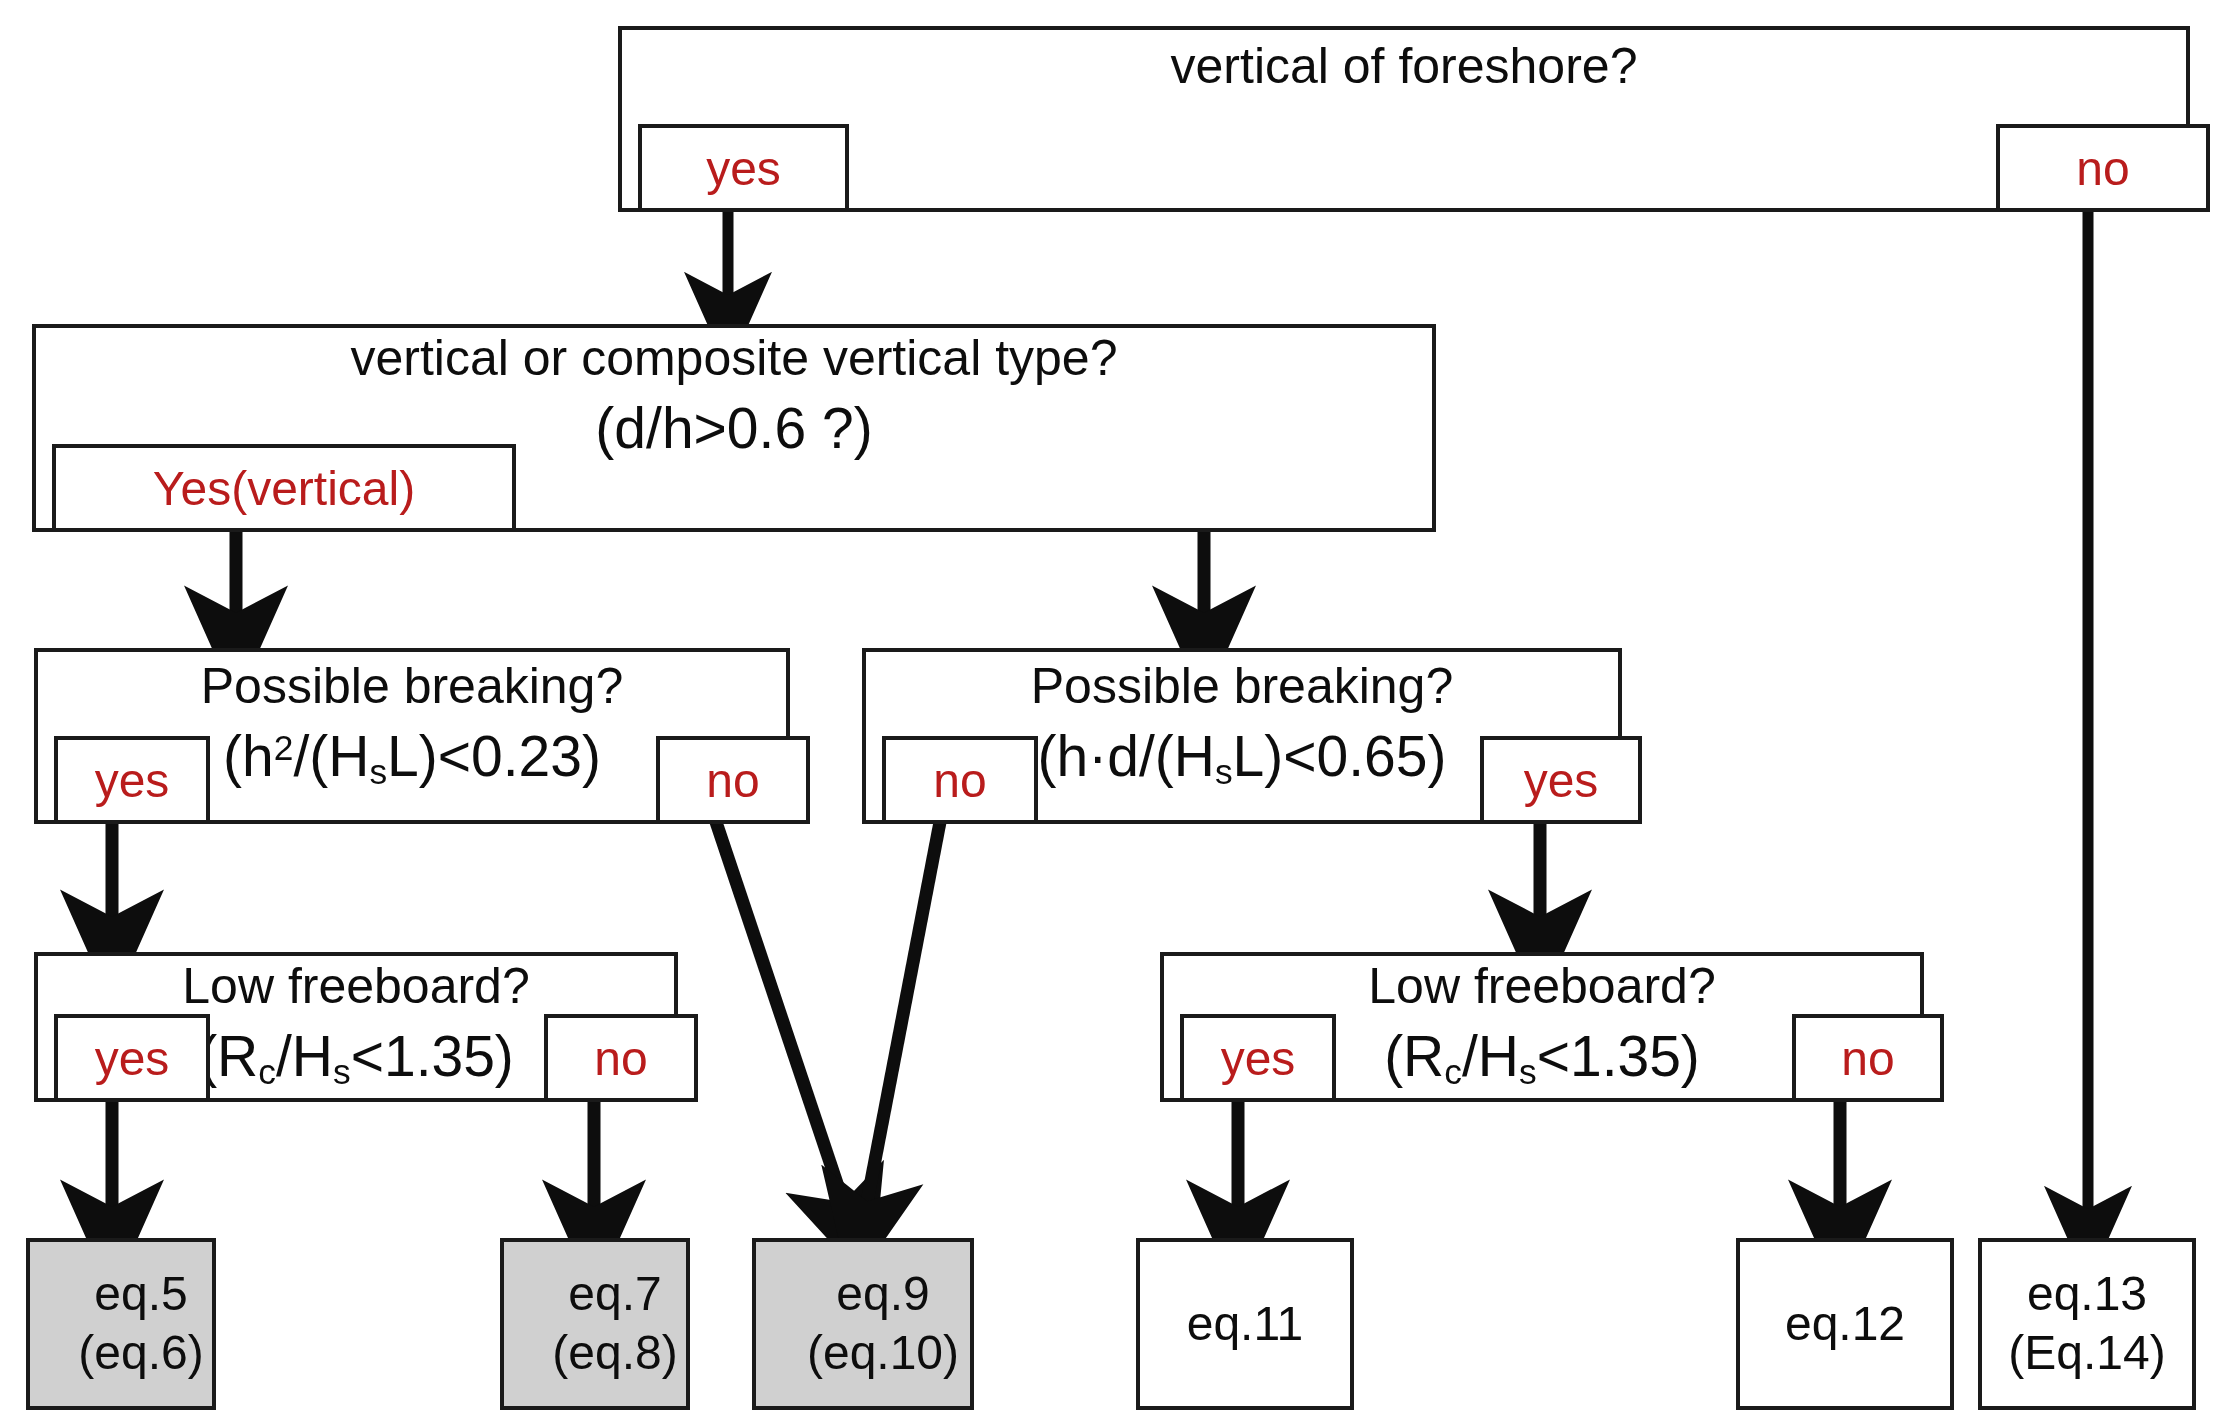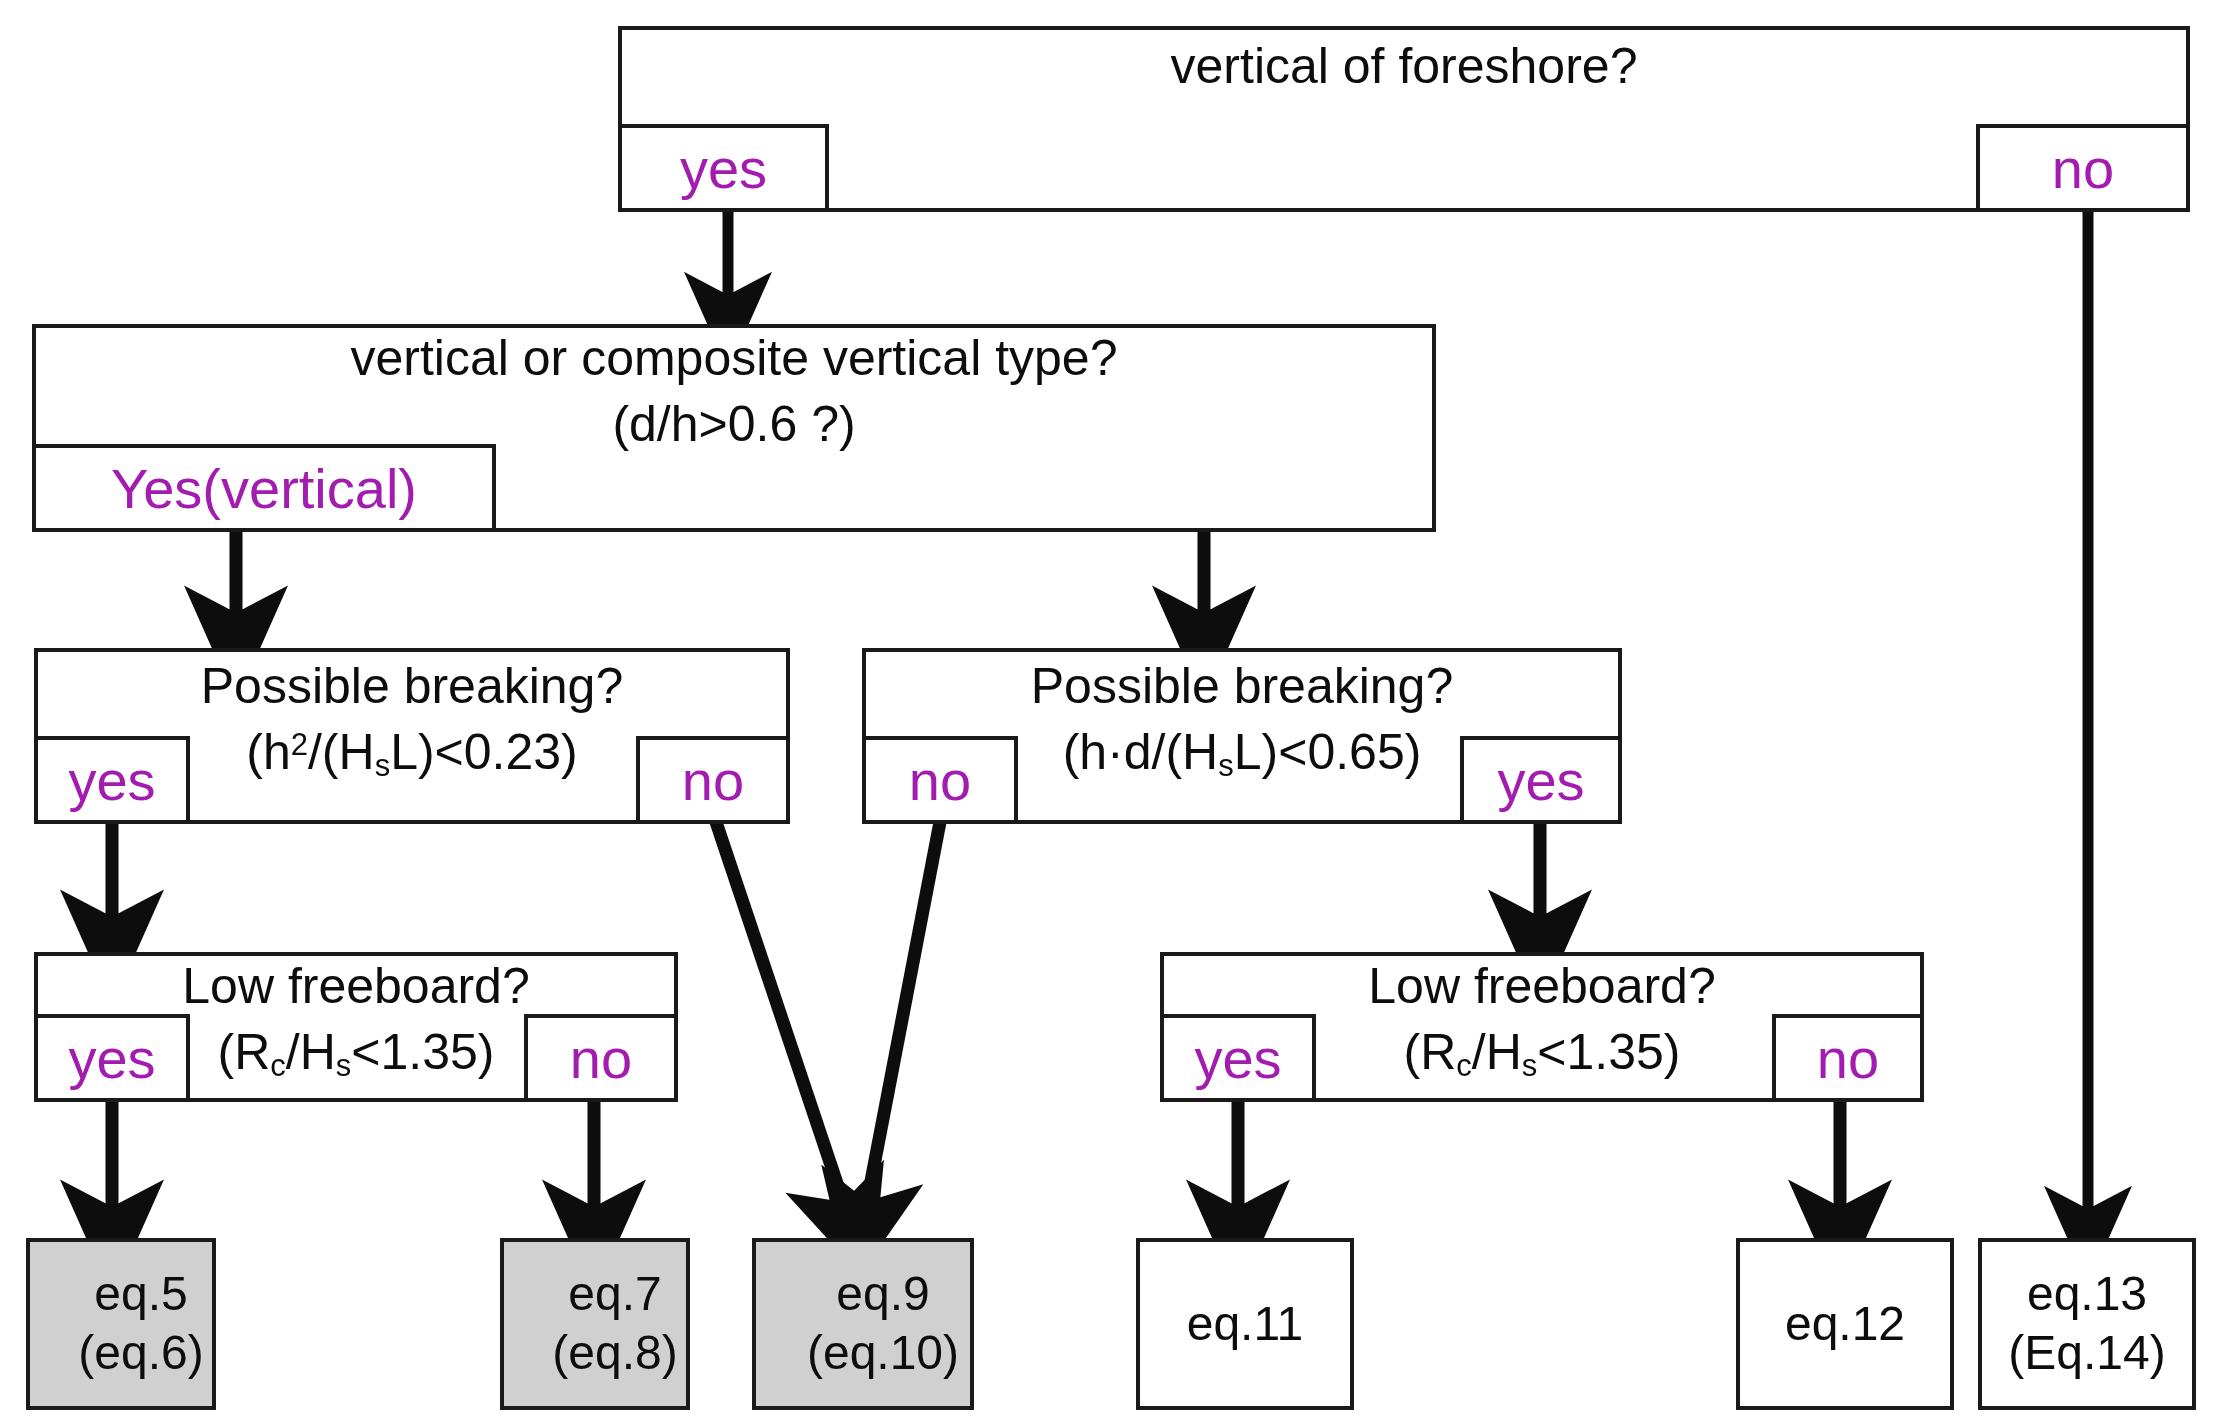--- a/index.html
+++ b/index.html
@@ -34,41 +34,42 @@
     color: #0d0d0d;
     line-height: 1.06;
     white-space: nowrap;
     z-index: 4;
     pointer-events: none;
   }
   .qsub {
     position: absolute;
     left: 0; right: 0;
     text-align: center;
-    font-size: 50px;
+    font-size: 57px;
     color: #0d0d0d;
     line-height: 1.06;
     white-space: nowrap;
     z-index: 4;
     pointer-events: none;
   }
 
   
   .branch {
     position: absolute;
     box-sizing: border-box;
     border: 4px solid #1a1a1a;
     background: #ffffff;
     display: flex;
     align-items: center;
     justify-content: center;
-    font-size: 56px;
-    color: #a21caf;
+    font-size: 48px;
+    color: #b91c1c;
     white-space: nowrap;
     z-index: 6;
+    margin-left: 20px;
   }
 
   
   .eqbox {
     position: absolute;
     box-sizing: border-box;
     border: 4px solid #1a1a1a;
     background: #ffffff;
     display: flex;
     flex-direction: column;

